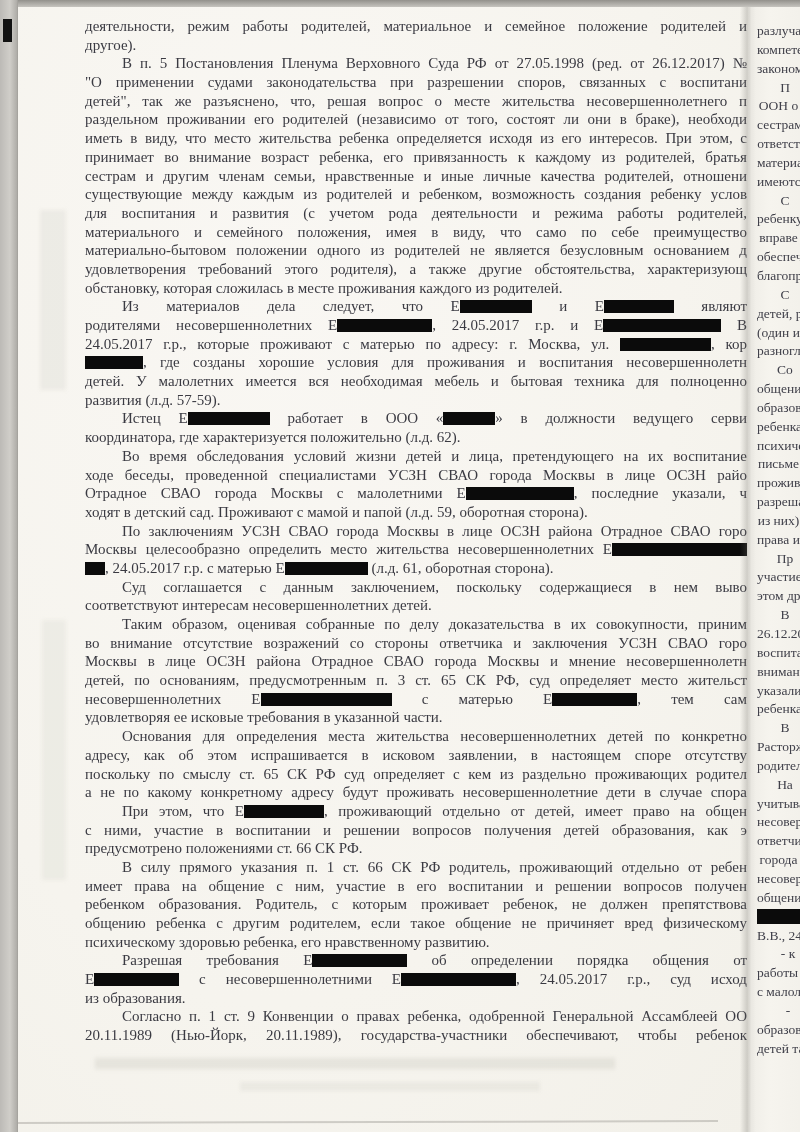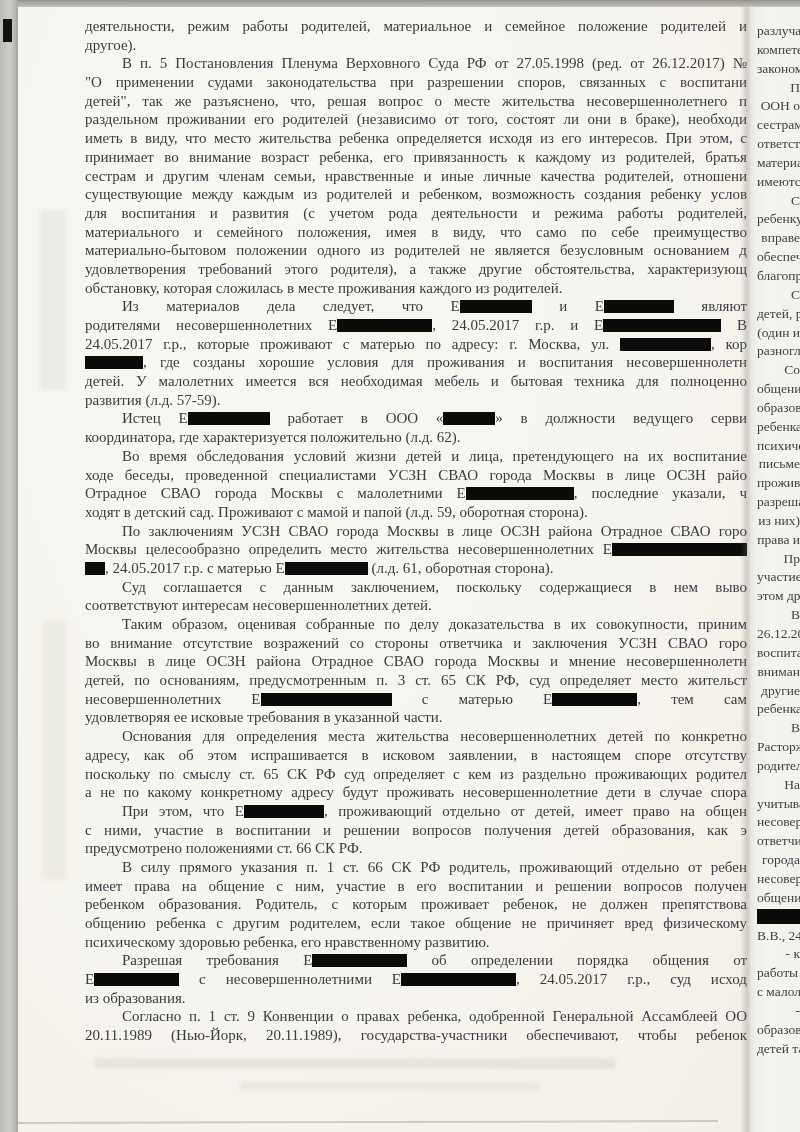--- a/index.html
+++ b/index.html
@@ -48,21 +48,21 @@
   .text-main .ln.ind{padding-left:37px;}
   .rbar{
     display:inline-block;height:13px;background:#0b0b0b;vertical-align:-2px;
   }
   .text-side{
     position:absolute;left:8px;top:16px;width:43px;
     color:#40404a;font-size:13.5px;z-index:2;
   }
   .text-side .ln{
     height:18.85px;line-height:18.85px;overflow:hidden;white-space:nowrap;
-    text-align:right;
+    text-align:center;
   }
   .text-side .ln.ind{padding-left:13px;}
   .text-side .ln.ind2{padding-left:19px;}
   .text-side .ln.barrow .rbar{width:52px;height:15px;margin-left:-6px;vertical-align:-3px;}
   .smudge{position:absolute;z-index:1;pointer-events:none;filter:blur(2px);}
   .sm1{left:95px;top:1058px;width:520px;height:11px;background:rgba(150,152,138,0.16);}
   .sm2{left:40px;top:210px;width:26px;height:180px;background:rgba(148,152,138,0.10);}
   .sm3{left:42px;top:620px;width:24px;height:260px;background:rgba(148,152,138,0.09);}
   .sm4{left:240px;top:1082px;width:300px;height:9px;background:rgba(150,152,140,0.10);}
 </style>
@@ -161,21 +161,21 @@
         <div class="ln">разреша</div>
         <div class="ln">из них)</div>
         <div class="ln">права и</div>
         <div class="ln ind">Пр</div>
         <div class="ln">участие</div>
         <div class="ln">этом др</div>
         <div class="ln ind">В</div>
         <div class="ln">26.12.20</div>
         <div class="ln">воспита</div>
         <div class="ln">вниман</div>
-        <div class="ln">другие</div>
+        <div class="ln">указали</div>
         <div class="ln">ребенка</div>
         <div class="ln ind">В</div>
         <div class="ln">Расторж</div>
         <div class="ln">родител</div>
         <div class="ln ind">На</div>
         <div class="ln">учитыва</div>
         <div class="ln">несовер</div>
         <div class="ln">ответчи</div>
         <div class="ln">города</div>
         <div class="ln">несовер</div>

